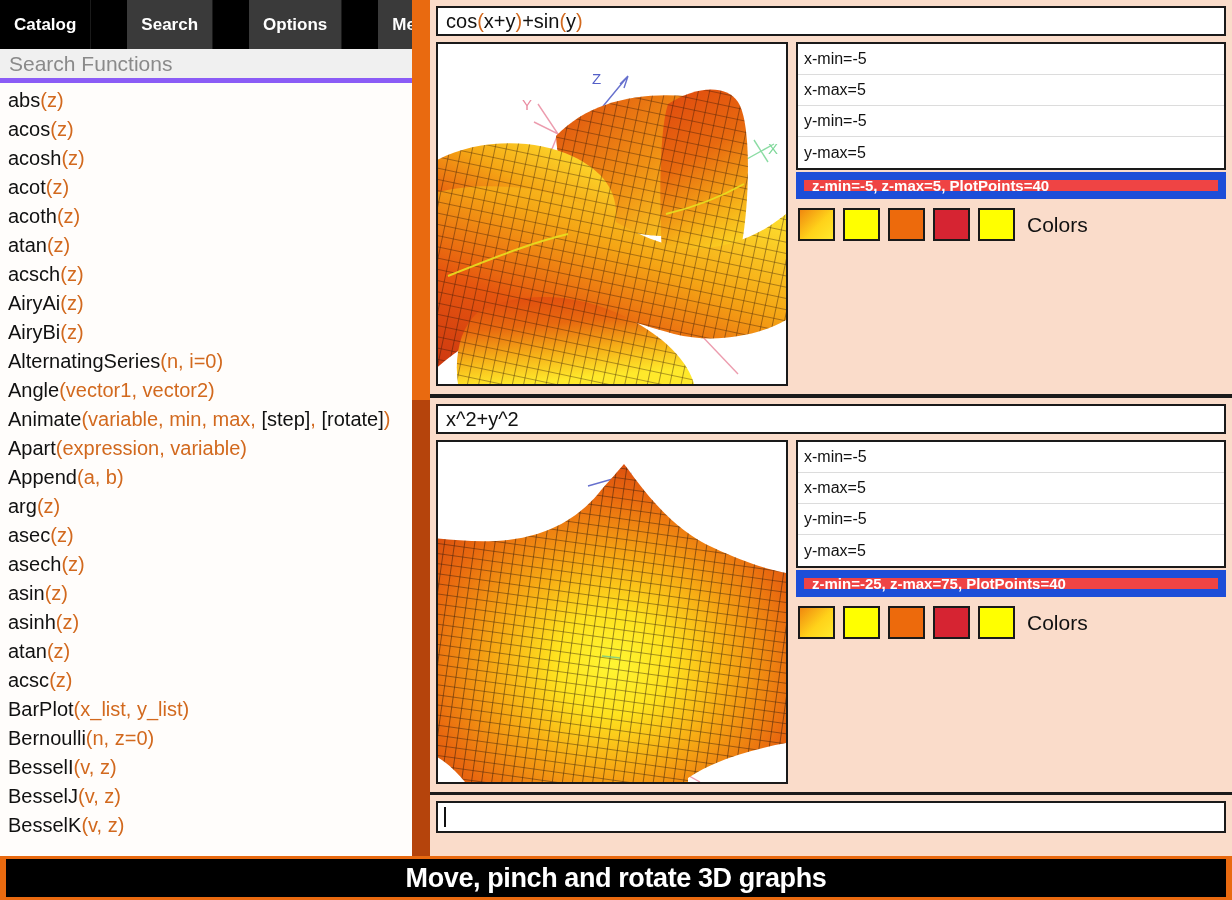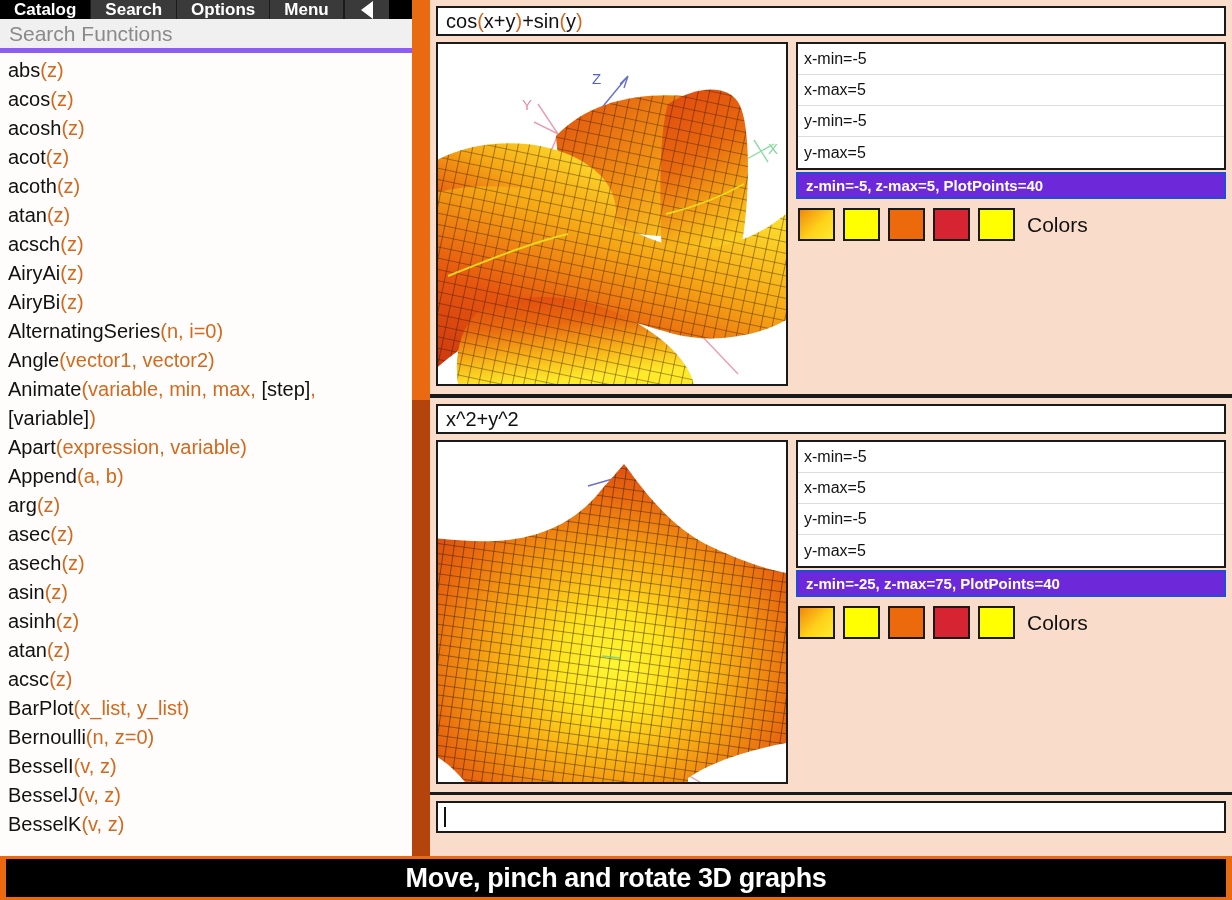--- a/index.html
+++ b/index.html
@@ -10,21 +10,21 @@
     -webkit-font-smoothing:antialiased;
   }
   .app{position:relative;width:1232px;height:900px;}
 
   
   .left-panel{
     position:absolute;left:0;top:0;width:412px;height:856px;
     background:#fffdfb;overflow:hidden;
   }
   .tabbar{
-    display:flex;height:19px;background:#000;align-items:stretch;
+    display:flex;height:49px;background:#000;align-items:stretch;gap:36px;
   }
   .tab{
     display:flex;align-items:center;justify-content:center;
     color:#ffffff;font-size:17px;font-weight:bold;
     background:#3a3a3a;border-right:1px solid #1a1a1a;
     padding:0 14px;cursor:pointer;white-space:nowrap;
   }
   .tab.active{background:#000000;}
   .tab-collapse{
     width:44px;background:#3a3a3a;display:flex;align-items:center;justify-content:center;
@@ -74,21 +74,21 @@
   }
   .plot-svg{display:block;width:100%;height:100%;}
   .params{flex:1 1 auto;display:flex;flex-direction:column;}
   .param-list{border:2px solid #1a1a1a;background:#ffffff;}
   .param-row{
     height:31px;display:flex;align-items:center;padding-left:6px;
     font-size:16px;color:#111;border-bottom:1px solid #dcdcdc;box-sizing:border-box;cursor:text;
   }
   .param-row:last-child{border-bottom:none;}
   .z-bar{
-    margin-top:2px;height:27px;background:#6d28d9;border:2px solid #1d4ed8;
+    margin-top:2px;height:27px;background:#ef4444;border:8px solid #1d4ed8;
     display:flex;align-items:center;padding-left:8px;box-sizing:border-box;
     color:#ffffff;font-size:15px;font-weight:bold;cursor:pointer;
   }
   .colors-row{display:flex;align-items:center;margin-top:9px;gap:8px;padding-left:2px;}
   .swatch{width:37px;height:33px;border:2px solid #1a1a1a;box-sizing:border-box;cursor:pointer;}
   .colors-label{font-size:21px;color:#111;margin-left:4px;}
 
   .h-sep{height:4px;background:#1a1a1a;margin-top:8px;}
   .h-sep2{height:3px;background:#1a1a1a;}
 
@@ -146,21 +146,21 @@
         <div class="fn-item"><span class="plain">acos</span><span class="arg">(z)</span></div>
         <div class="fn-item"><span class="plain">acosh</span><span class="arg">(z)</span></div>
         <div class="fn-item"><span class="plain">acot</span><span class="arg">(z)</span></div>
         <div class="fn-item"><span class="plain">acoth</span><span class="arg">(z)</span></div>
         <div class="fn-item"><span class="plain">atan</span><span class="arg">(z)</span></div>
         <div class="fn-item"><span class="plain">acsch</span><span class="arg">(z)</span></div>
         <div class="fn-item"><span class="plain">AiryAi</span><span class="arg">(z)</span></div>
         <div class="fn-item"><span class="plain">AiryBi</span><span class="arg">(z)</span></div>
         <div class="fn-item"><span class="plain">AlternatingSeries</span><span class="arg">(n, i=0)</span></div>
         <div class="fn-item"><span class="plain">Angle</span><span class="arg">(vector1, vector2)</span></div>
-        <div class="fn-item"><span class="plain">Animate</span><span class="arg">(variable, min, max, </span><span class="plain">[step]</span><span class="arg">, </span><span class="plain">[variable]</span><span class="arg">)</span></div>
+        <div class="fn-item"><span class="plain">Animate</span><span class="arg">(variable, min, max, </span><span class="plain">[step]</span><span class="arg">, </span><span class="plain">[rotate]</span><span class="arg">)</span></div>
         <div class="fn-item"><span class="plain">Apart</span><span class="arg">(expression, variable)</span></div>
         <div class="fn-item"><span class="plain">Append</span><span class="arg">(a, b)</span></div>
         <div class="fn-item"><span class="plain">arg</span><span class="arg">(z)</span></div>
         <div class="fn-item"><span class="plain">asec</span><span class="arg">(z)</span></div>
         <div class="fn-item"><span class="plain">asech</span><span class="arg">(z)</span></div>
         <div class="fn-item"><span class="plain">asin</span><span class="arg">(z)</span></div>
         <div class="fn-item"><span class="plain">asinh</span><span class="arg">(z)</span></div>
         <div class="fn-item"><span class="plain">atan</span><span class="arg">(z)</span></div>
         <div class="fn-item"><span class="plain">acsc</span><span class="arg">(z)</span></div>
         <div class="fn-item"><span class="plain">BarPlot</span><span class="arg">(x_list, y_list)</span></div>

